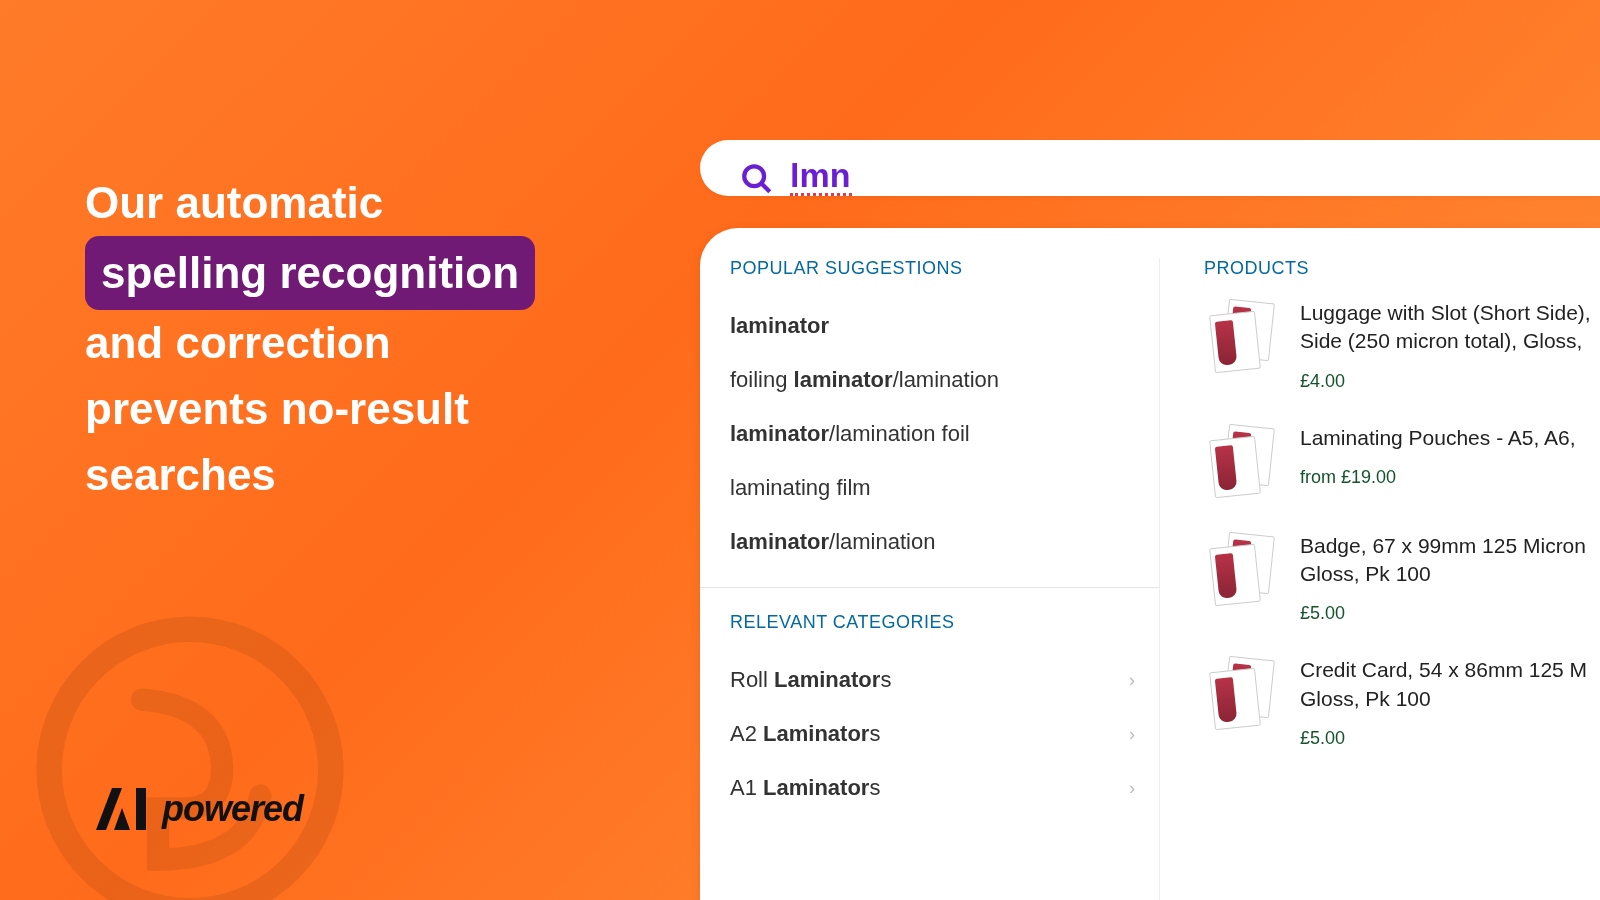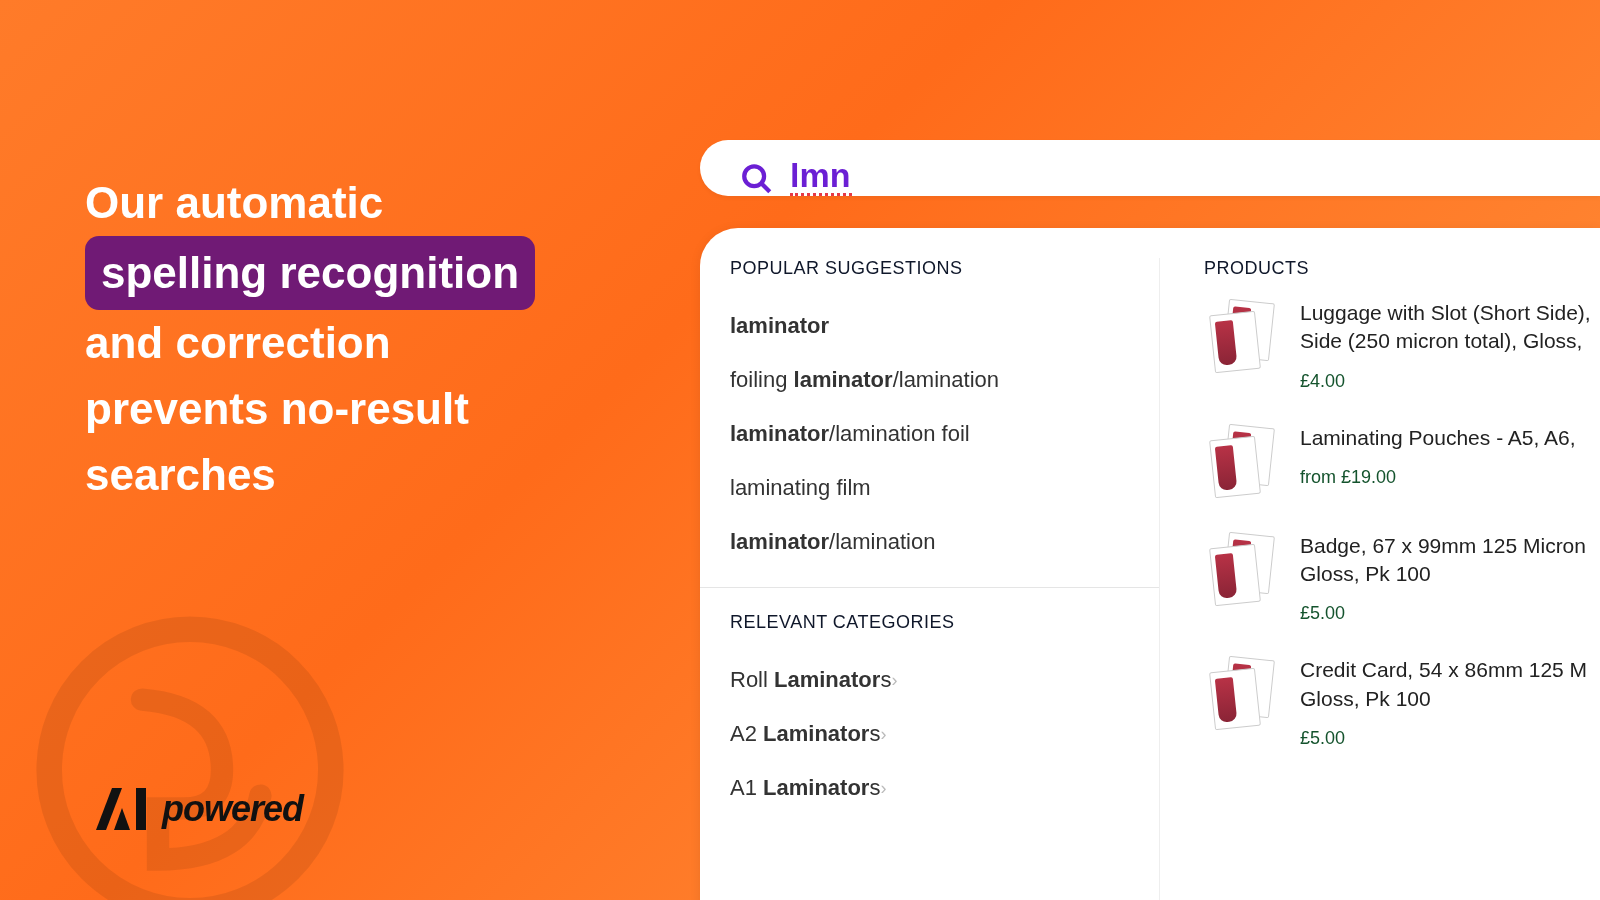--- a/index.html
+++ b/index.html
@@ -125,21 +125,21 @@
   border-right: 1px solid #eee;
 }
 
 .right-col {
   flex: 1;
   padding-left: 44px;
 }
 
 .section-header {
   font-size: 18px;
-  color: #0f172a;
+  color: #0369a1;
   font-weight: 400;
   letter-spacing: 0.5px;
   margin-bottom: 20px;
 }
 
 .suggestion-item {
   font-size: 22px;
   color: #333;
   padding: 14px 0;
   cursor: pointer;
@@ -150,20 +150,21 @@
 .divider {
   border-top: 1px solid #e5e5e5;
   margin: 18px 0 24px -30px;
 }
 
 .category-item {
   font-size: 22px;
   color: #333;
   padding: 14px 24px 14px 0;
   display: flex;
+  justify-content: space-between;
   align-items: center;
   cursor: pointer;
 }
 
 .category-item .chevron {
   color: #bbb;
   font-size: 18px;
 }
 
 .product-item {

